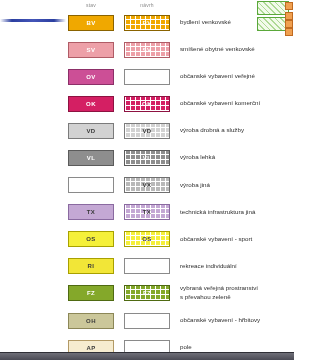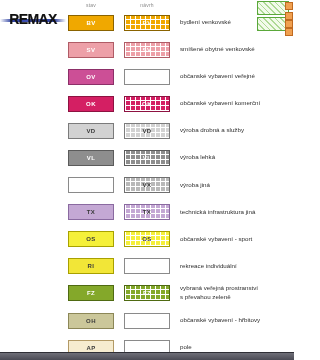--- a/index.html
+++ b/index.html
@@ -95,21 +95,20 @@
     position:absolute;left:0;bottom:0;width:294px;height:7px;
     background:linear-gradient(to bottom,#6f6f78,#4b4b55);
     border-top:1px solid #2f2f36;
   }
 </style>
 </head>
 <body>
 
 <div id="brand">
   <div class="bar"></div>
-  <div class="word">REMAX</div>
 </div>
 
 <div id="edge">
   <div class="edge-box b1"></div>
   <div class="edge-box b2"></div>
   <div class="edge-tick t1"></div>
   <div class="edge-tick t2"></div>
   <div class="edge-tick t3"></div>
   <div class="edge-tick t4"></div>
 </div>

